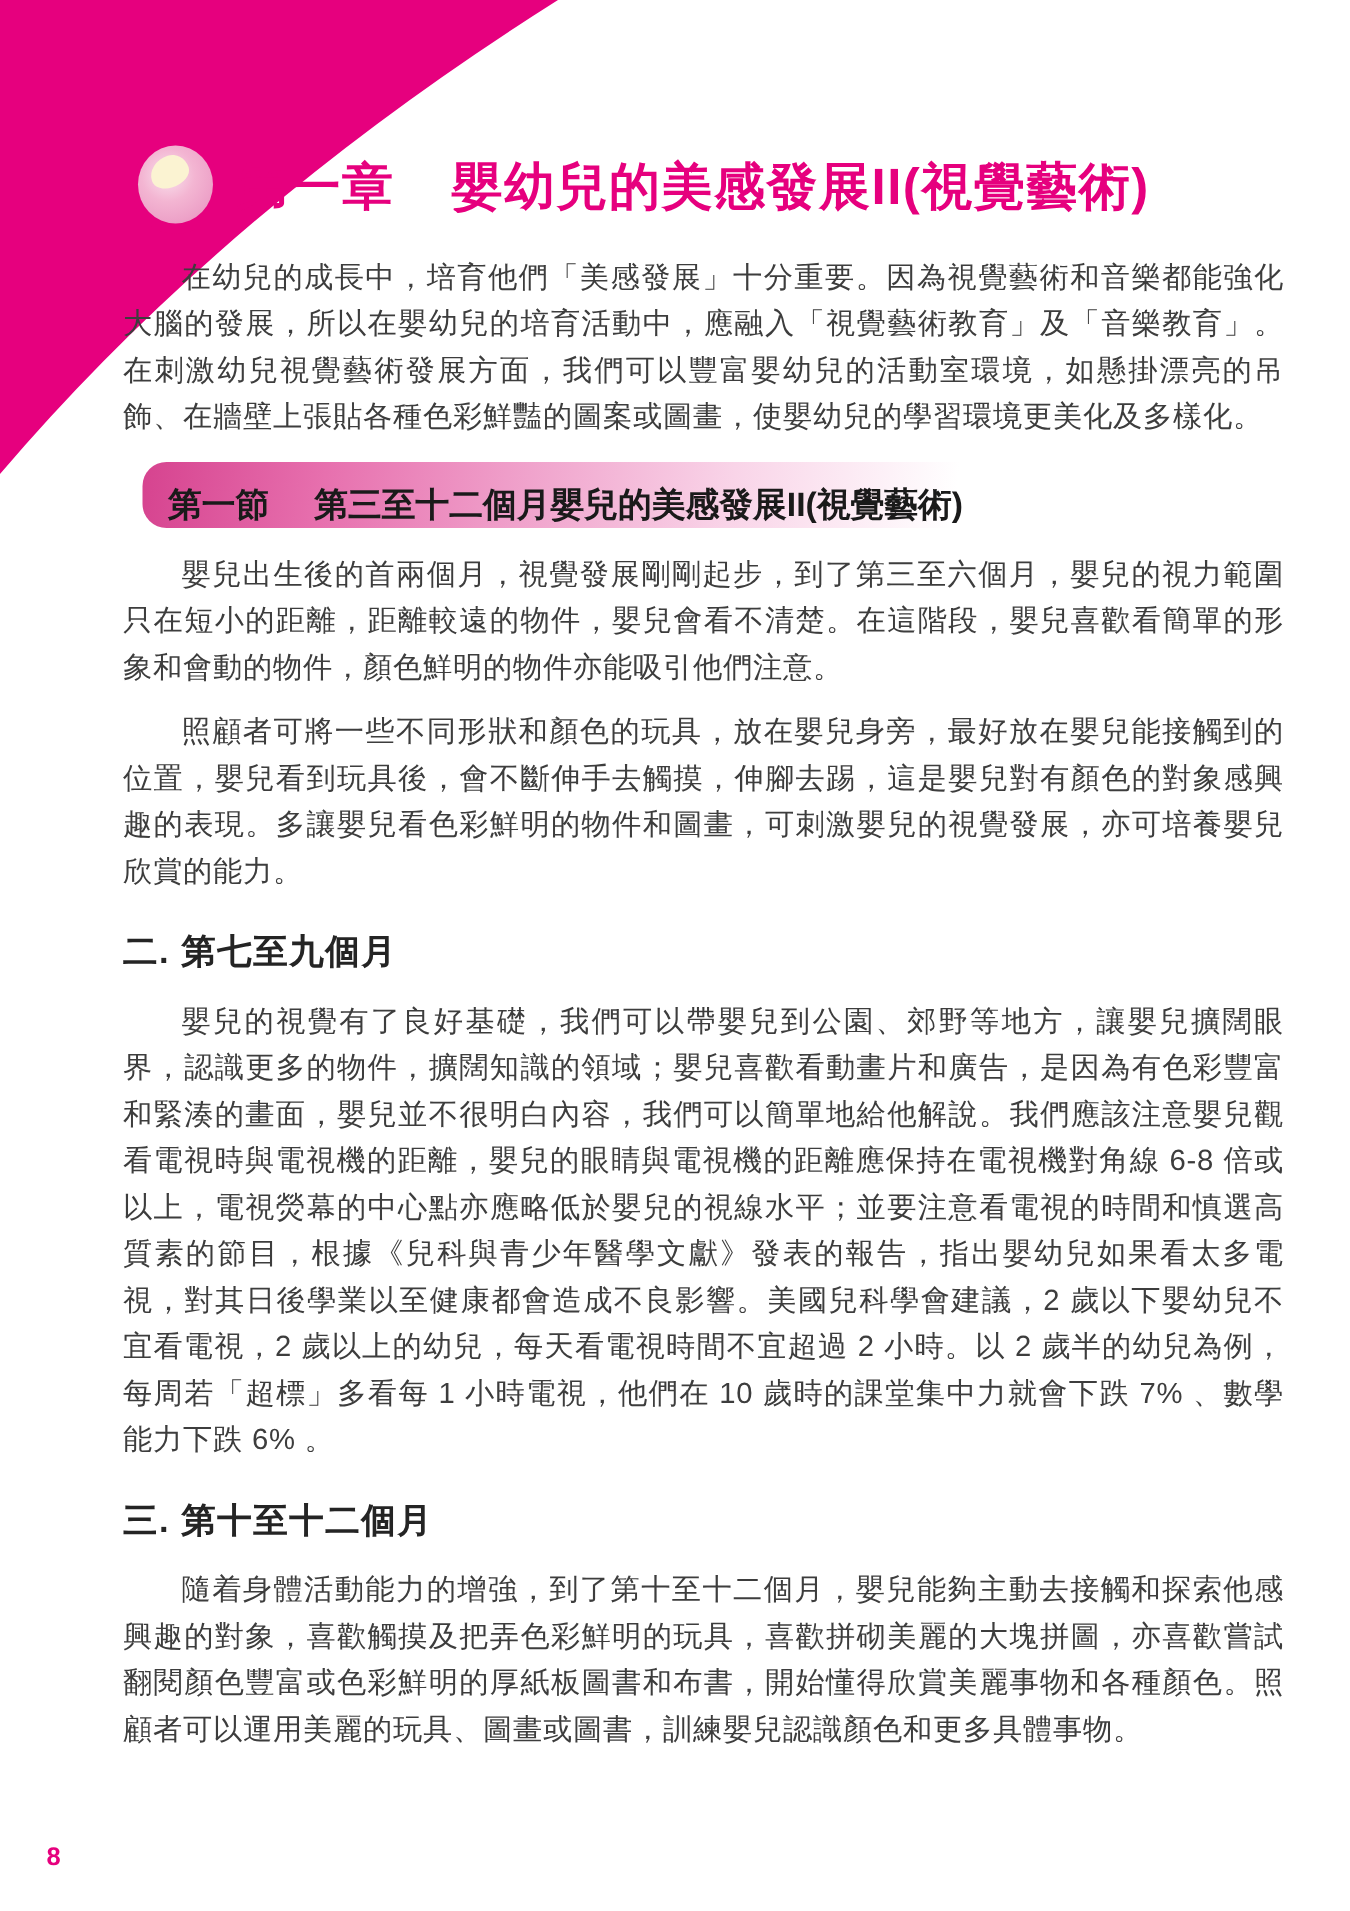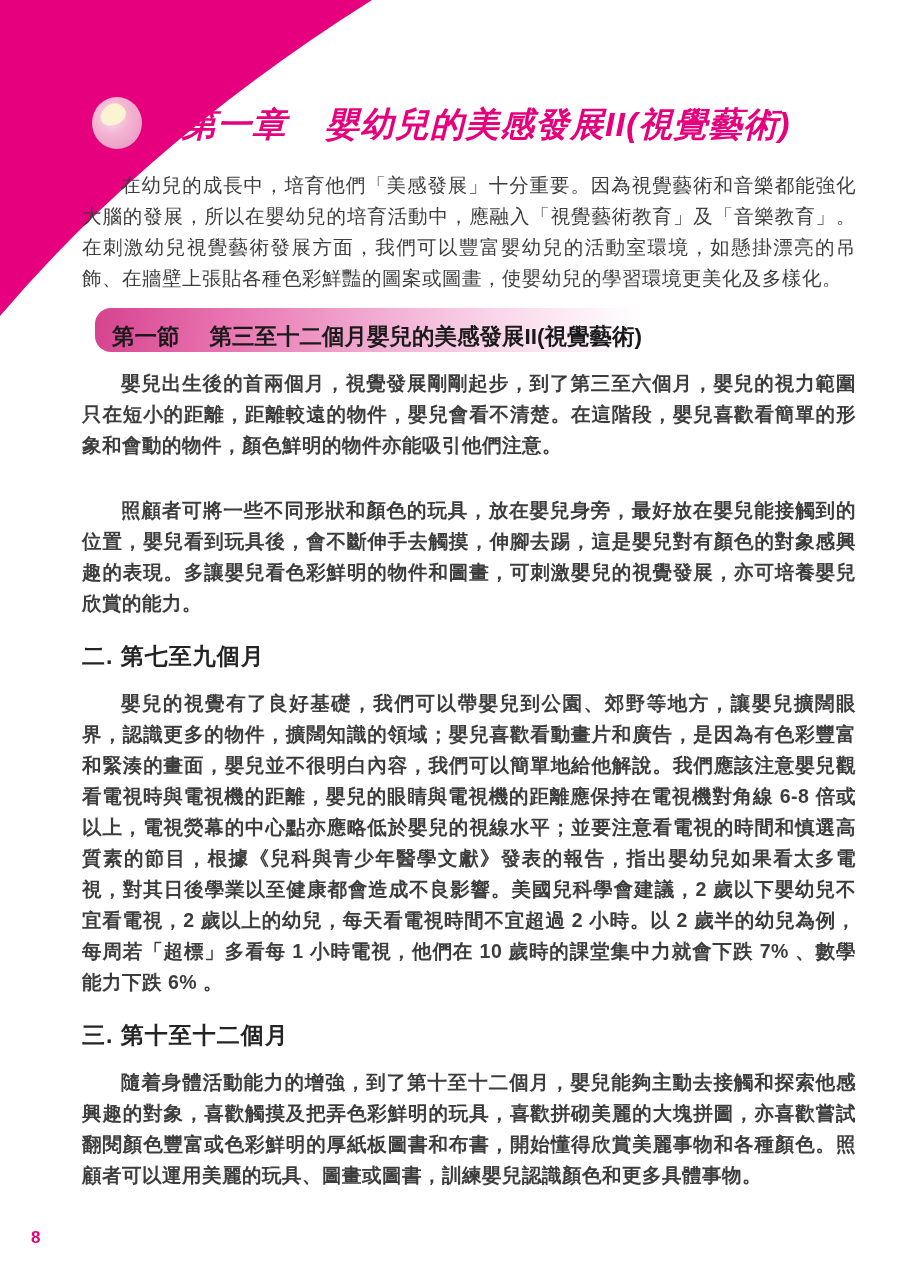--- a/index.html
+++ b/index.html
@@ -46,28 +46,27 @@
     position: absolute;
     top: 13%; left: 15%;
     width: 52%; height: 40%;
     background: #fbf3d2;
     border-radius: 58% 42% 55% 45% / 60% 55% 45% 40%;
     transform: rotate(-18deg);
   }
   .chapter-title-row {
     display: flex;
     align-items: baseline;
-    margin-left: 36px;
+    margin-left: 12px;
     gap: 38px;
     color: #e6007e;
     font-weight: bold;
     font-size: 34px;
     letter-spacing: 1px;
     white-space: nowrap;
-    font-style: italic;
   }
   .para {
     font-size: 19.5px;
     line-height: 31px;
     text-align: justify;
     text-indent: 2em;
     color: #3d3d3d;
     letter-spacing: 0.5px;
   }
   .intro { margin-top: 12px; }
@@ -88,22 +87,22 @@
     white-space: nowrap;
   }
   .sub-heading {
     margin-top: 20px;
     font-size: 23px;
     font-weight: bold;
     color: #242424;
     letter-spacing: 1px;
   }
   .sub-heading.gap-lg { margin-top: 22px; }
-  .body-para { margin-top: 16px; font-weight: bold; }
-  .body-para + .body-para { margin-top: 34px; }
+  .body-para { margin-top: 16px; }
+  .body-para + .body-para { margin-top: 12px; }
   .page-number {
     position: absolute;
     left: 31px;
     bottom: 26px;
     color: #e6007e;
     font-weight: bold;
     font-size: 17px;
   }
 </style>
 </head>

